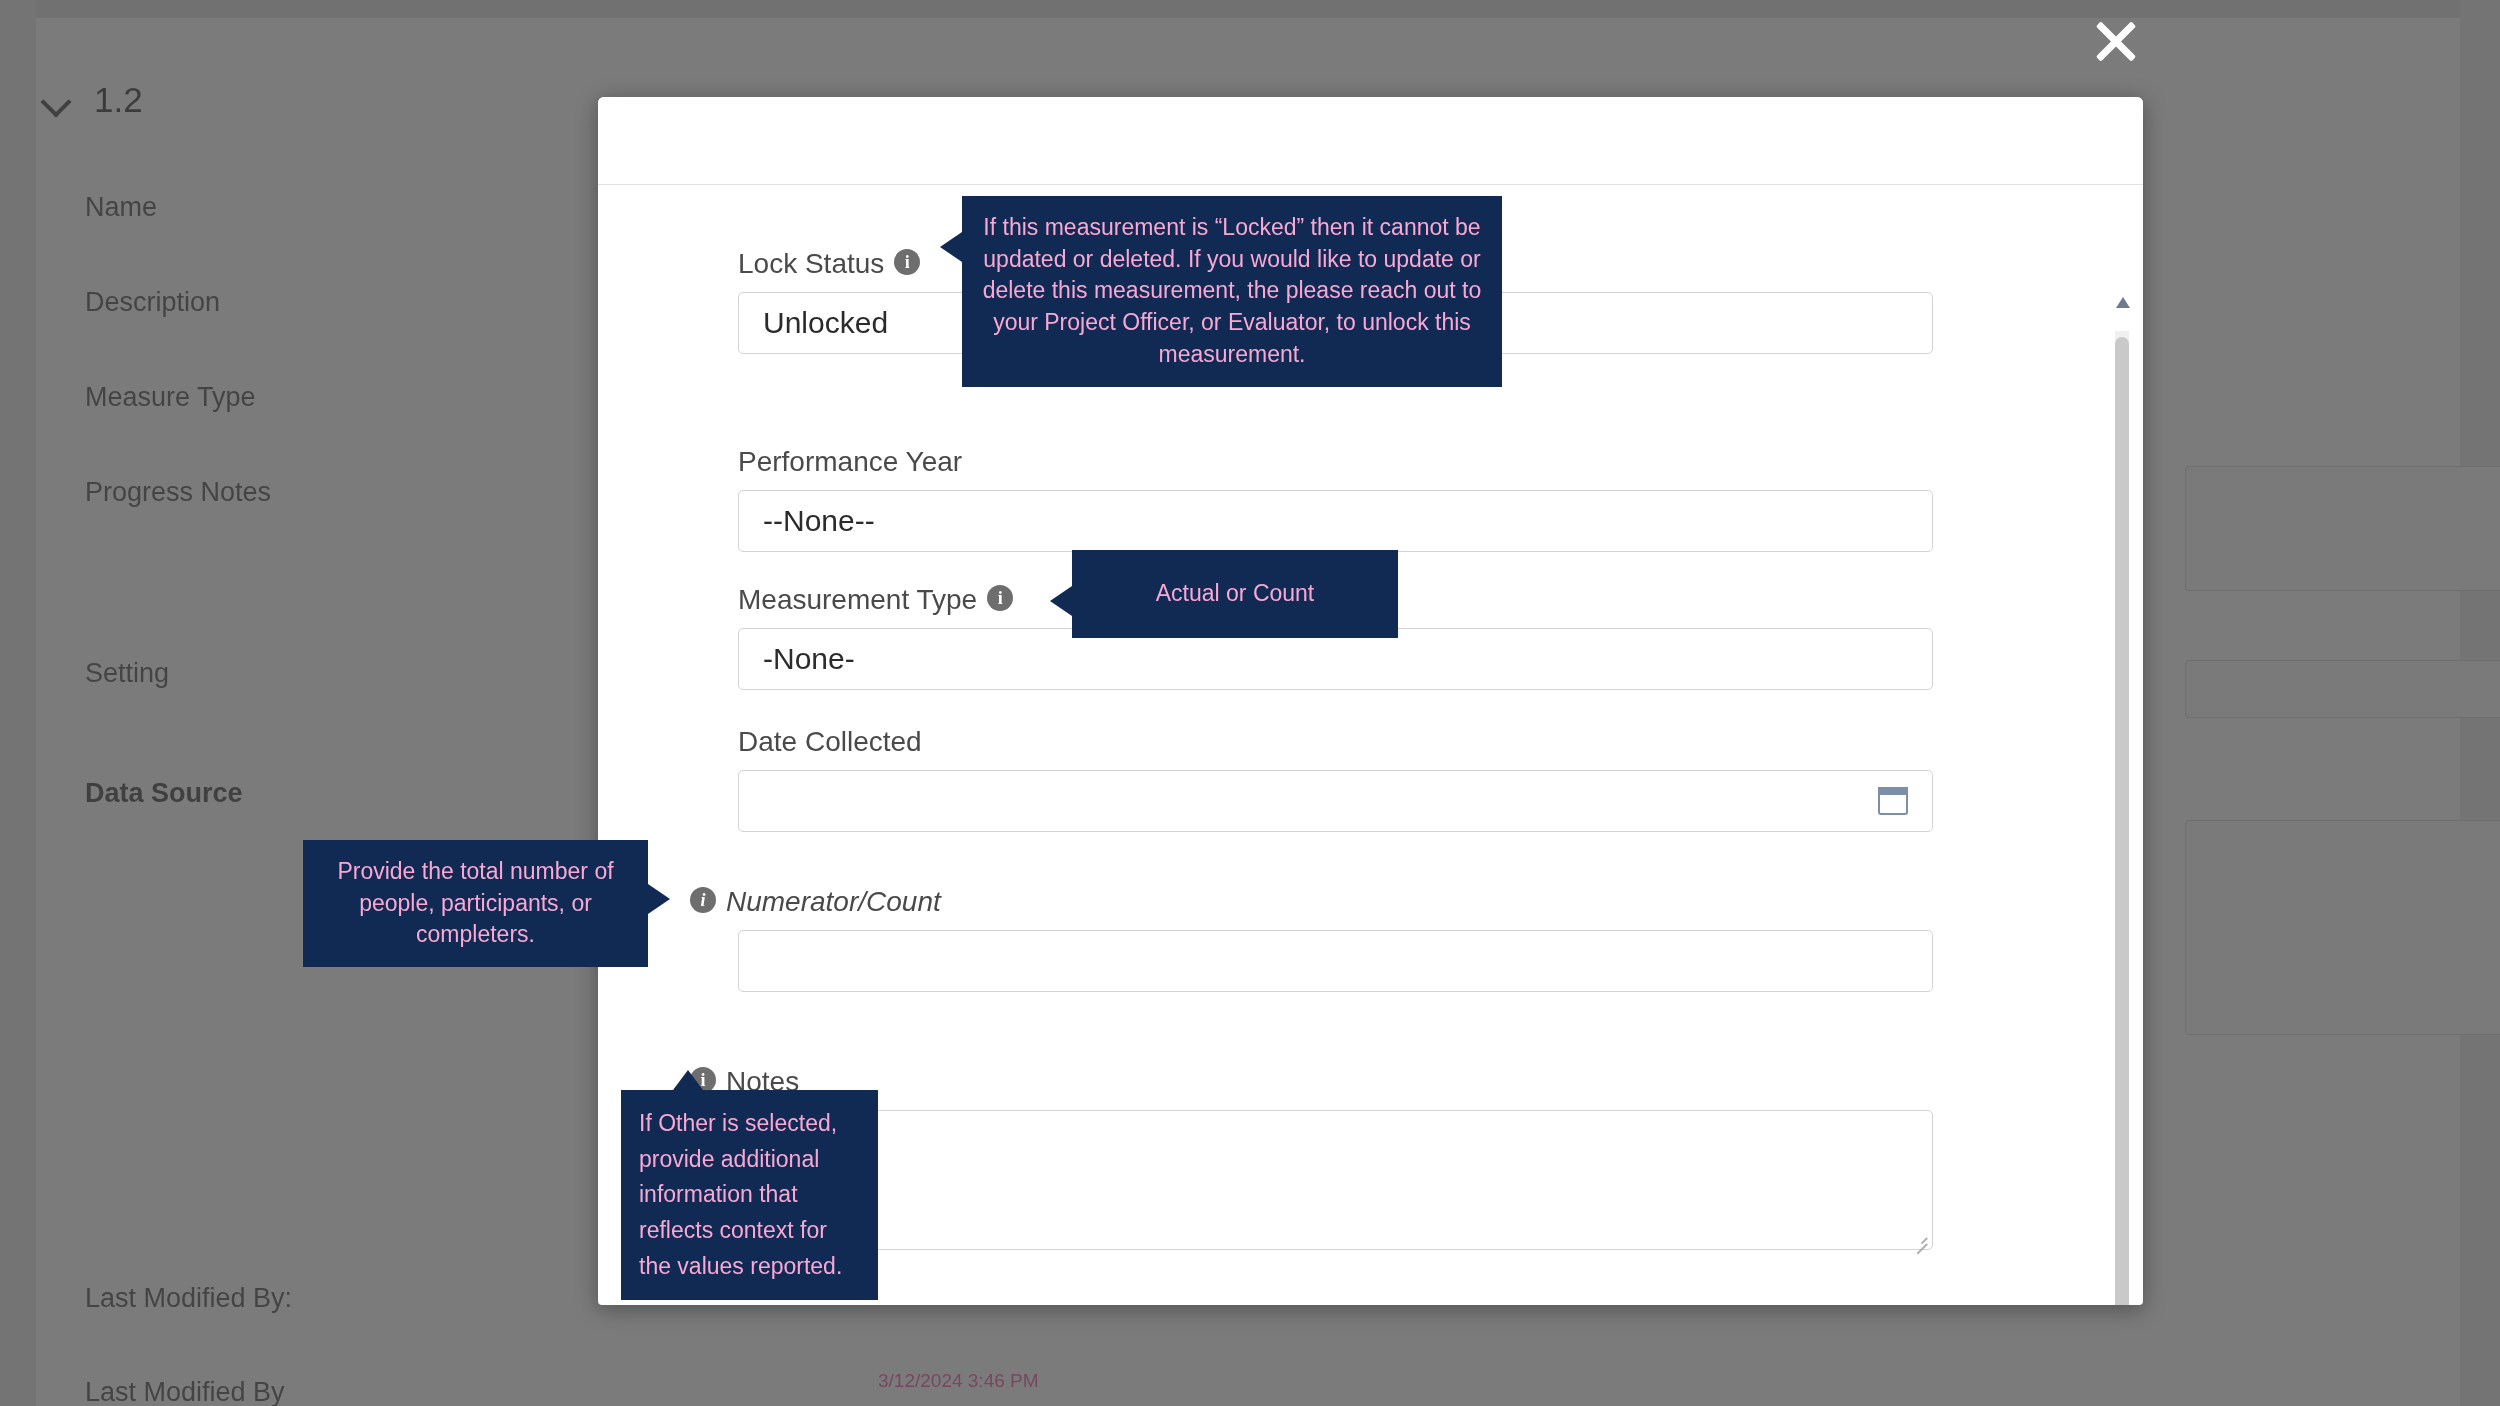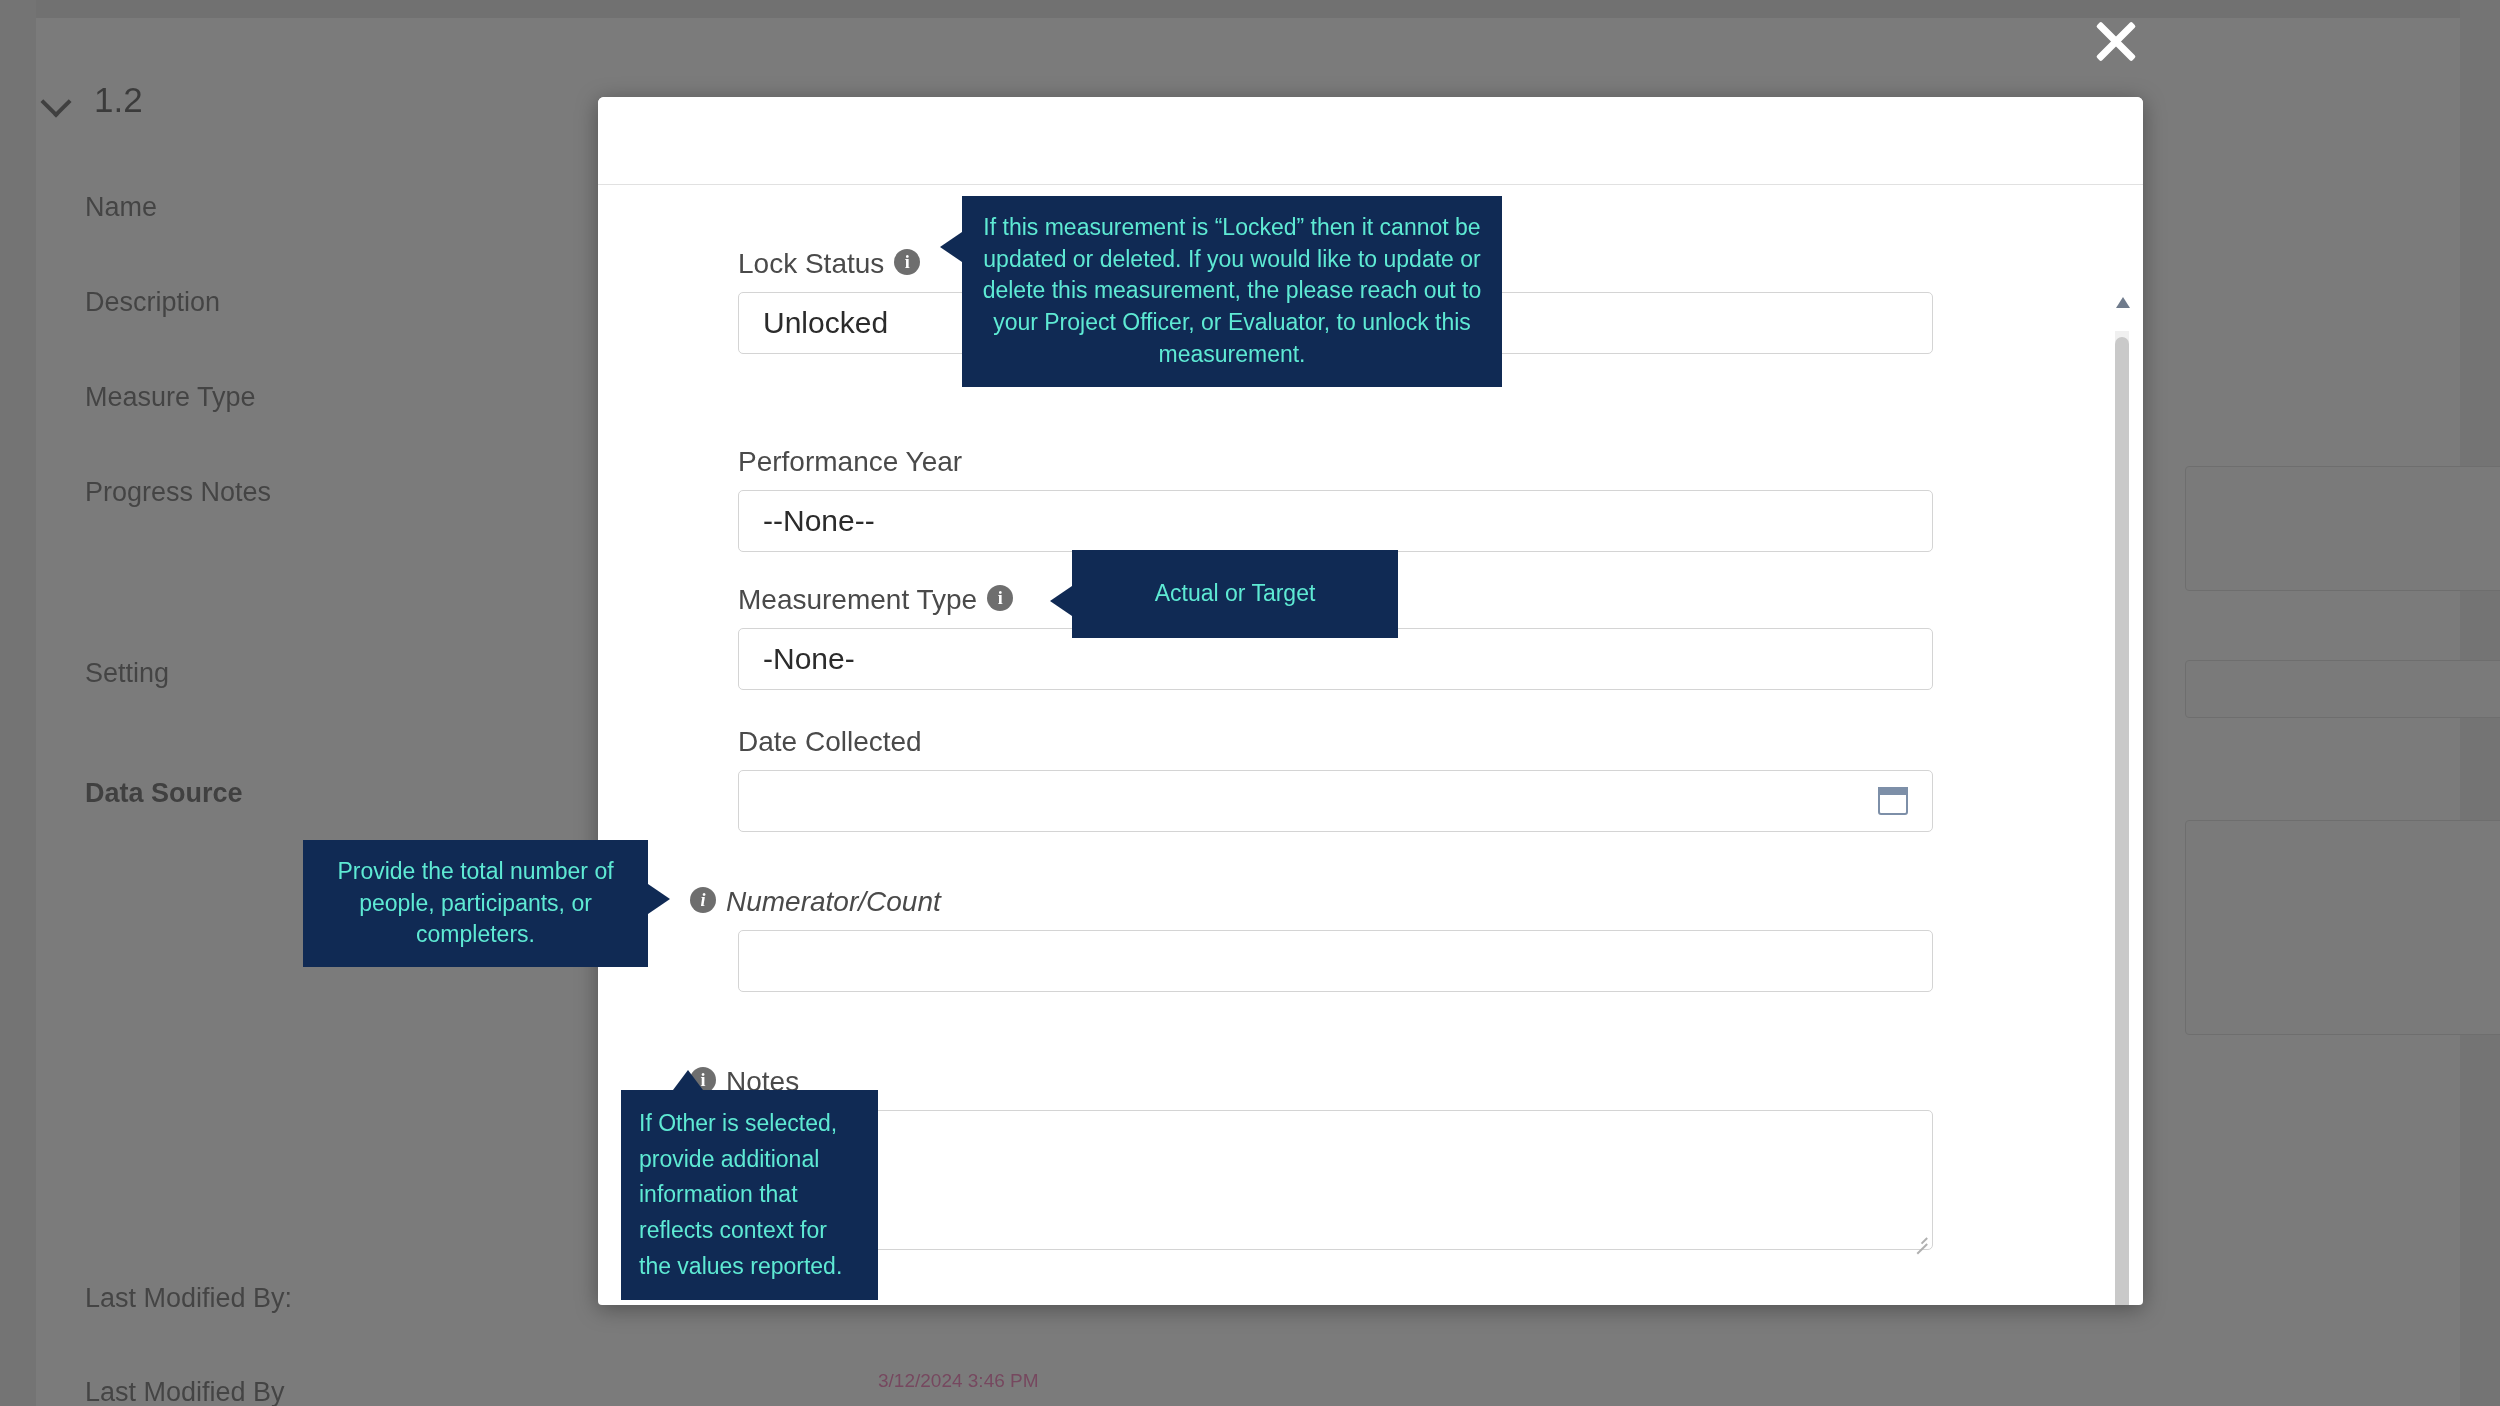--- a/index.html
+++ b/index.html
@@ -262,21 +262,21 @@
     border-left: 7px solid transparent;
     border-right: 7px solid transparent;
   }
   .sb-up { top: 0; }
   .sb-up span { border-bottom: 11px solid #6f7b8c; }
 
   
   .tooltip {
     position: absolute;
     background: #102a54;
-    color: #5eead4;
+    color: #f9a8d4;
     font-size: 23px;
     line-height: 1.38;
     padding: 16px 18px;
     z-index: 60;
   }
   .tooltip .tail {
     position: absolute;
     width: 0; height: 0;
   }
   .tail-left {
@@ -424,21 +424,21 @@
 
   </div>
 
   <div class="tooltip" id="tip-lock">
     <span class="tail tail-left"></span>
     <span>If this measurement is “Locked” then it cannot be updated or deleted. If you would like to update or  delete this measurement, the please reach out to your Project Officer, or Evaluator, to unlock this measurement.</span>
   </div>
 
   <div class="tooltip" id="tip-mtype">
     <span class="tail tail-left"></span>
-    <span>Actual or Target</span>
+    <span>Actual or Count</span>
   </div>
 
   <div class="tooltip" id="tip-numerator">
     <span class="tail tail-right"></span>
     <span>Provide the total number of people, participants, or completers.</span>
   </div>
 
   <div class="tooltip" id="tip-notes">
     <span class="tail tail-up"></span>
     <span>If Other is selected, provide additional information that reflects context for the values reported.</span>

